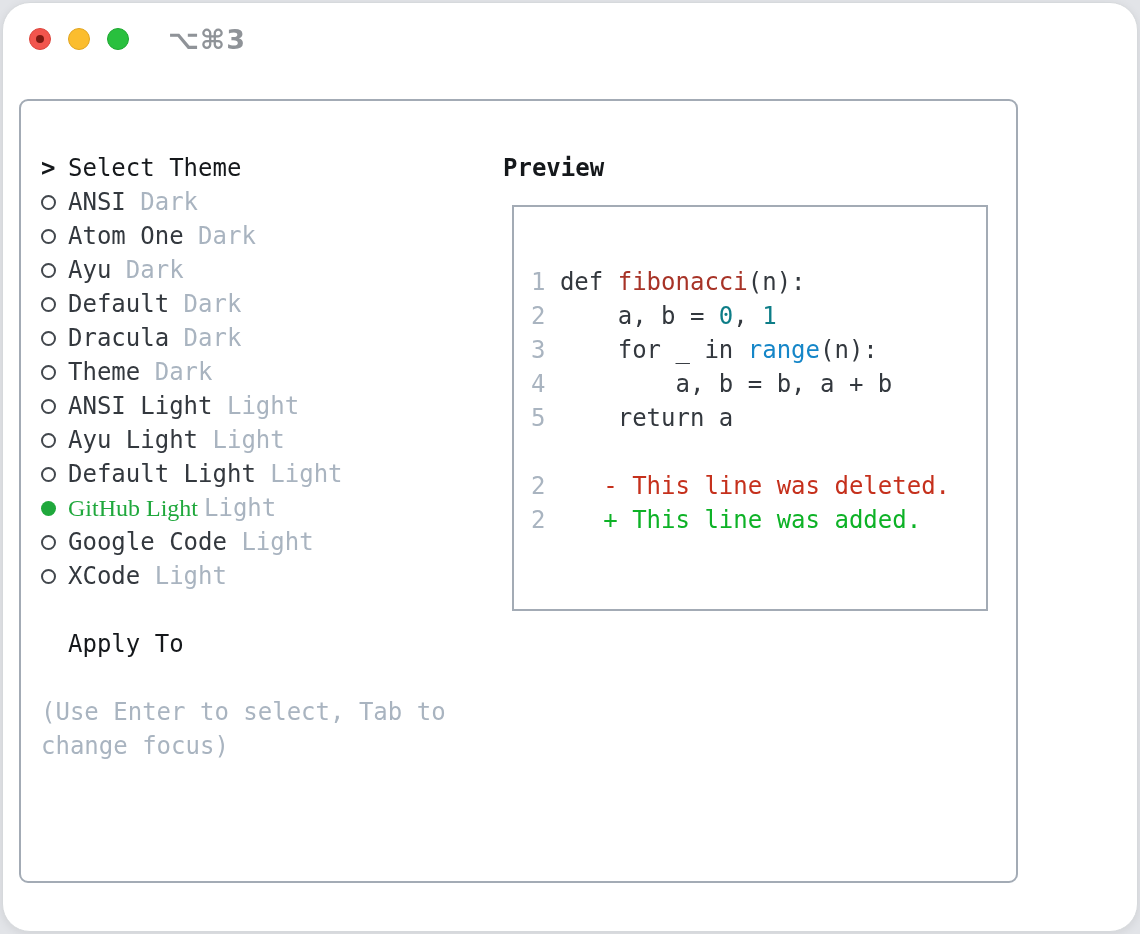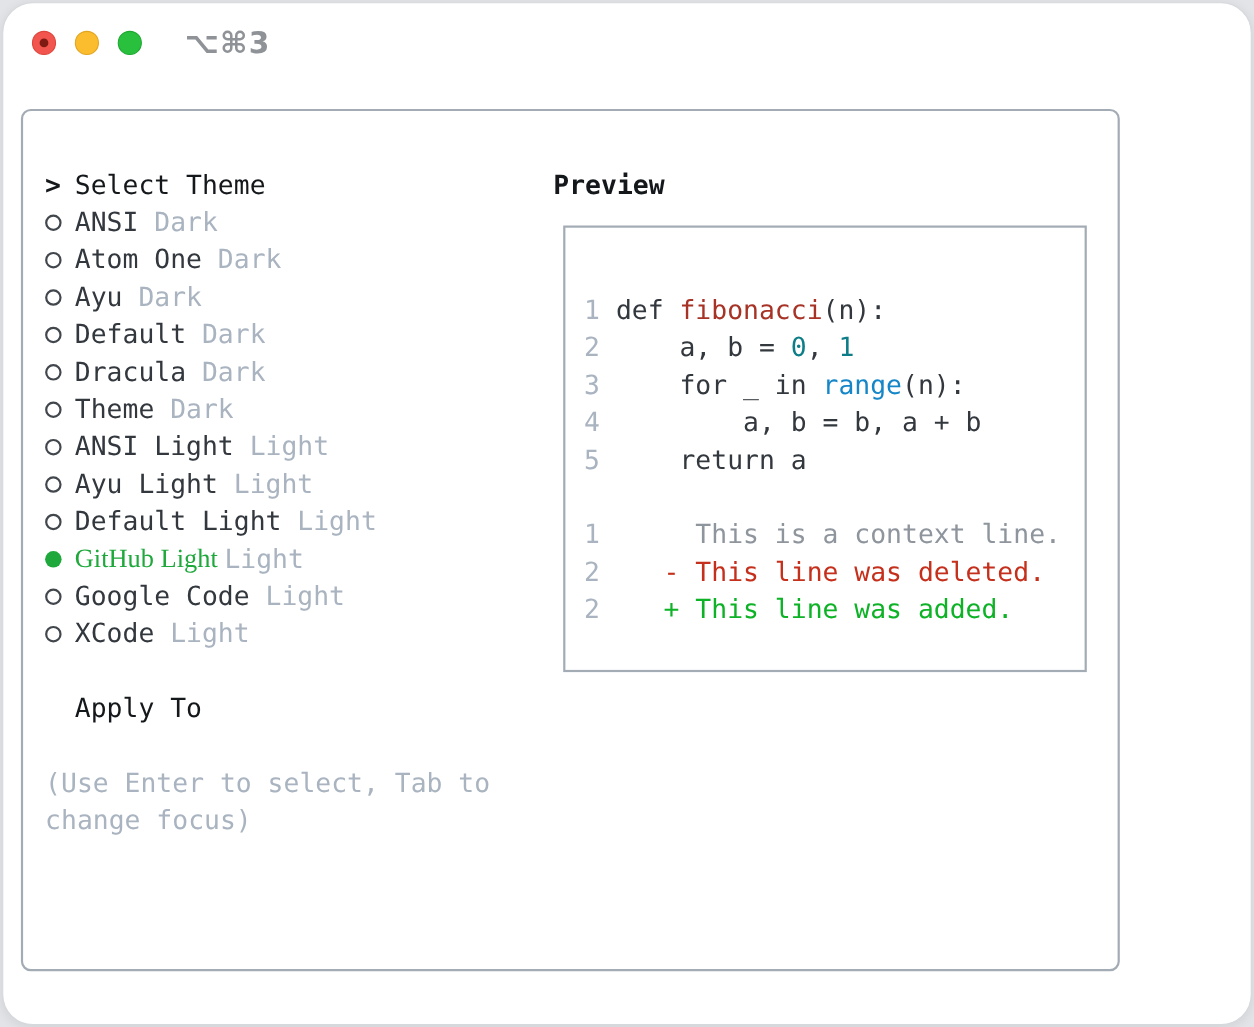--- a/index.html
+++ b/index.html
@@ -114,19 +114,18 @@
 
     <div class="row preview-title">Preview</div>
     <div class="preview-box">
       <div class="code-area" id="code-area">
           <div class="code-line"><span class="lnum">1</span> <span class="tok-plain">def </span><span class="tok-func">fibonacci</span><span class="tok-plain">(n):</span></div>
           <div class="code-line"><span class="lnum">2</span> <span class="tok-plain">    a, b = </span><span class="tok-number">0</span><span class="tok-plain">, </span><span class="tok-number">1</span></div>
           <div class="code-line"><span class="lnum">3</span> <span class="tok-plain">    for _ in </span><span class="tok-builtin">range</span><span class="tok-plain">(n):</span></div>
           <div class="code-line"><span class="lnum">4</span> <span class="tok-plain">        a, b = b, a + b</span></div>
           <div class="code-line"><span class="lnum">5</span> <span class="tok-plain">    return a</span></div>
           <div class="code-line"></div>
-          <div class="code-line"><span class="lnum">1</span> <span class="tok-context">     This is a context line.</span></div>
           <div class="code-line"><span class="lnum">2</span> <span class="tok-deleted">   - This line was deleted.</span></div>
           <div class="code-line"><span class="lnum">2</span> <span class="tok-added">   + This line was added.</span></div>
         </div>
     </div>
   </div>
 </div>
 
 </body></html>

